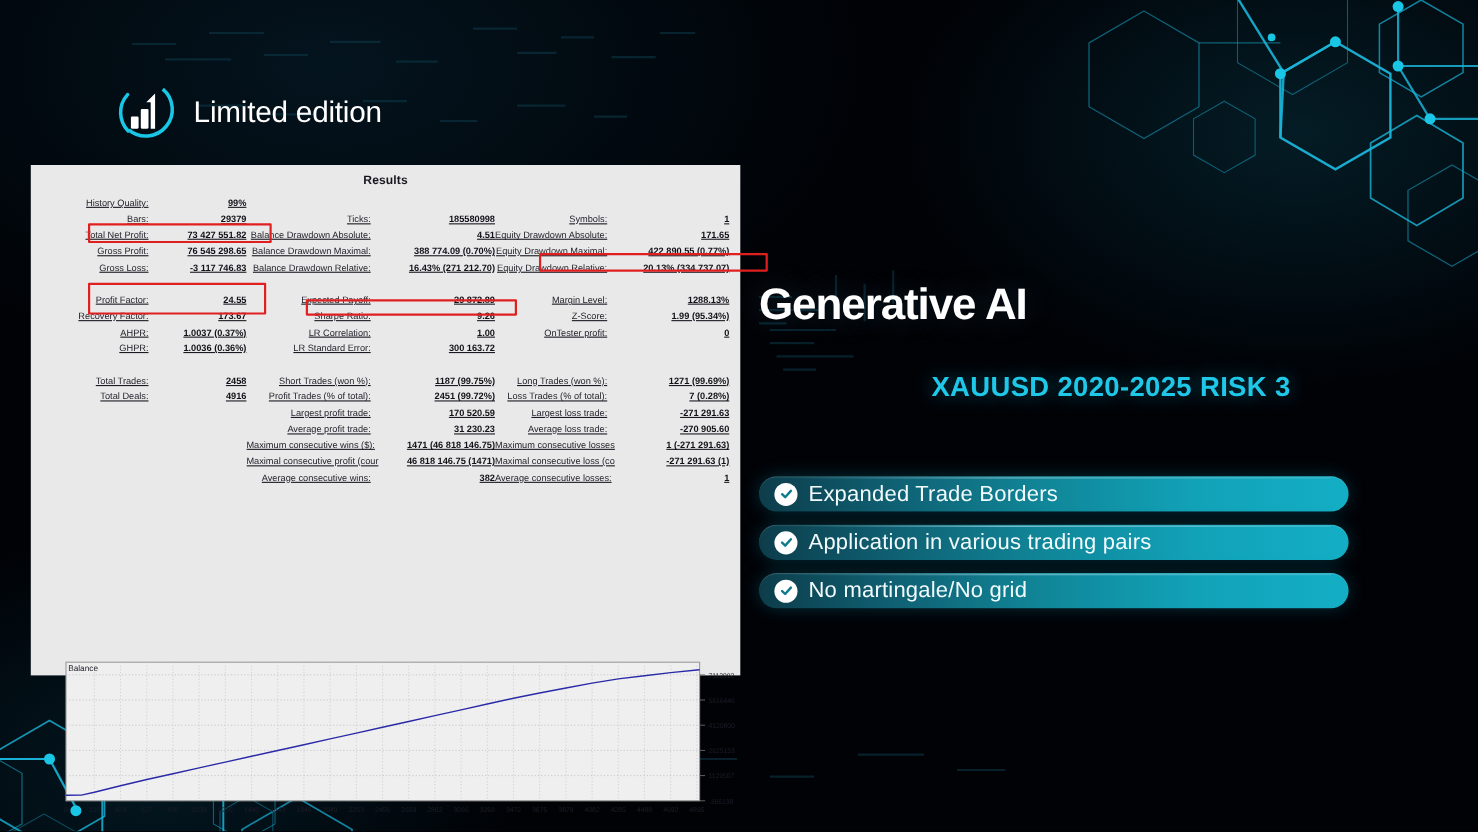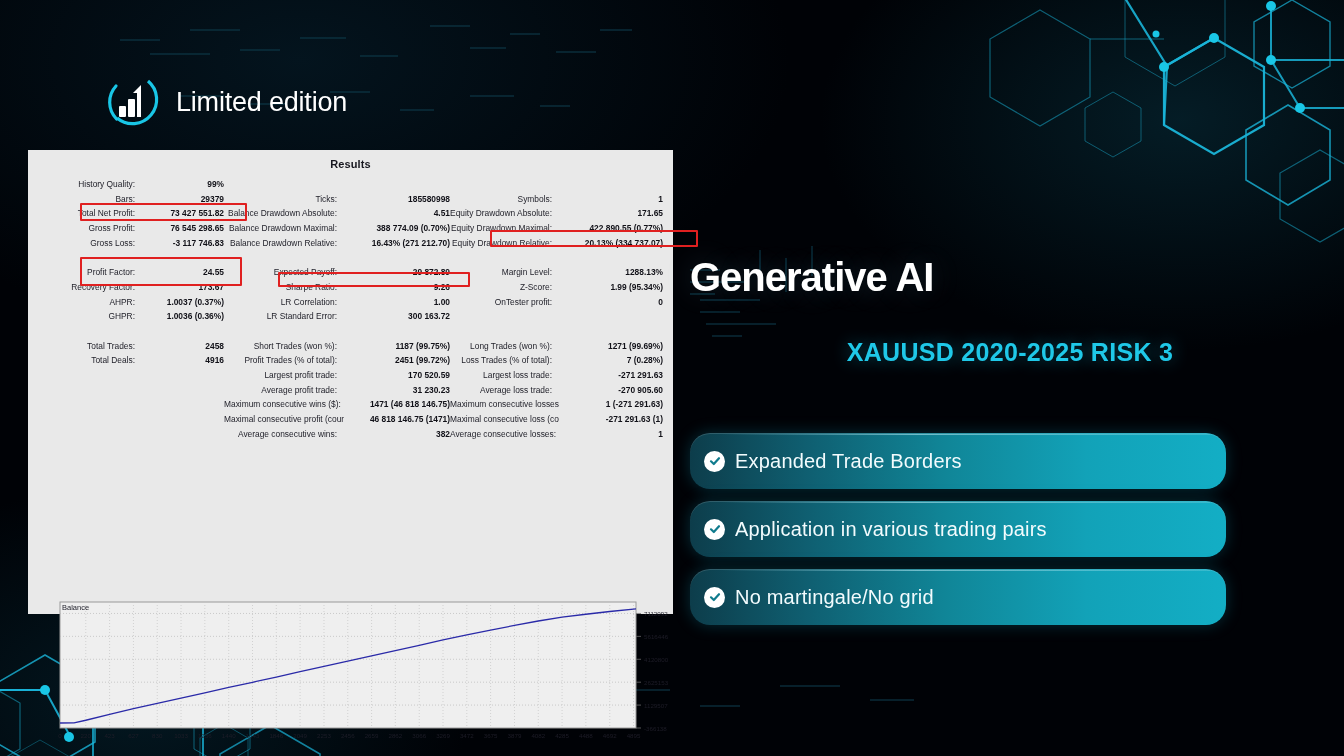--- a/index.html
+++ b/index.html
@@ -38,21 +38,21 @@
     width: 645px; height: 464px;
     background: #e9e9e9;
     color: #1b1b24;
     padding: 6px 8px 0 8px;
   }
   #report-title {
     text-align: center; font-size: 11px; font-weight: bold;
     color: #17171f; padding: 2px 0 7px 0; letter-spacing: 0.1px;
   }
   .stats { display: flex; gap: 0px; padding: 0 2px; }
-  .stats-col { display: flex; flex-direction: column; }
+  .stats-col { display: flex; flex-direction: column; text-decoration: underline; }
   .col-a { width: 196px; }
   .col-b { width: 226px; }
   .col-c { width: 213px; }
   .srow {
     display: flex; align-items: baseline;
     height: 14.7px; line-height: 14.7px;
     font-size: 8.4px;
   }
   .srow.spacer { height: 14.7px; }
   .slabel {
@@ -103,21 +103,21 @@
     letter-spacing: 0.3px;
     text-shadow: 0 0 18px rgba(31,200,232,0.45);
   }
 
   #features {
     position: absolute; left: 690px; top: 433px;
     width: 536px; display: flex; flex-direction: column; gap: 12px;
   }
   .pill {
     position: relative;
-    height: 56px; border-radius: 20px;
+    height: 32px; border-radius: 20px;
     display: flex; align-items: center; gap: 10px;
     padding-left: 14px;
     background: linear-gradient(90deg,
        #0d3d4b 0%, #0f5f71 22%, #108698 48%, #12a2b8 74%, #13aec5 100%);
     box-shadow: 0 0 16px rgba(18,160,185,0.28),
                 inset 0 1px 0 rgba(255,255,255,0.14);
   }
   .pill::after {
     content: ""; position: absolute; left: 6%; right: 3%; top: 1px; height: 1px;
     background: linear-gradient(90deg, rgba(255,255,255,0) 0%, rgba(190,240,250,0.55) 40%, rgba(255,255,255,0.15) 100%);

